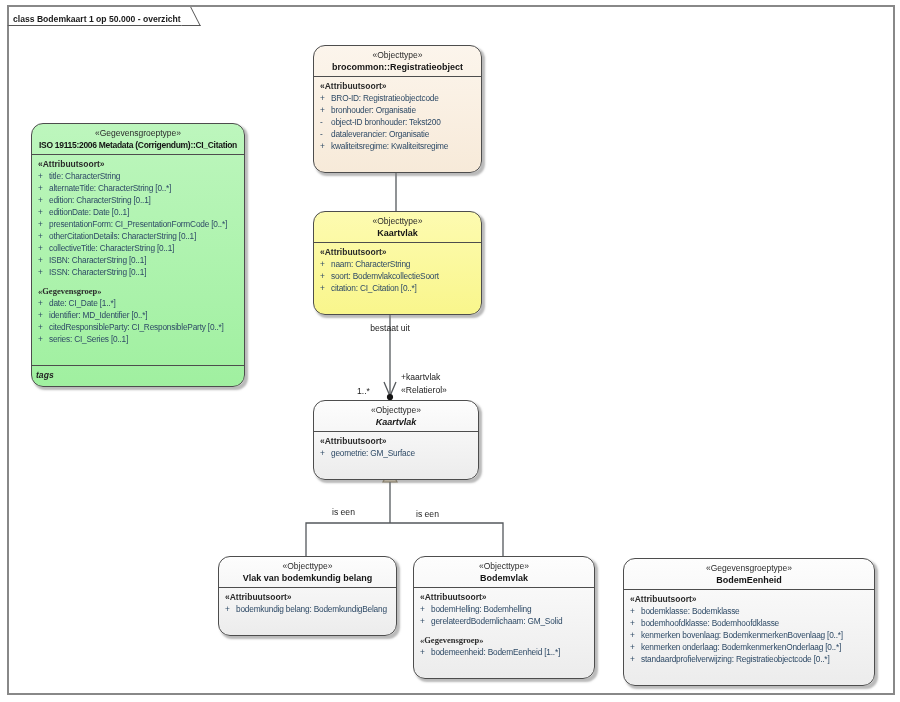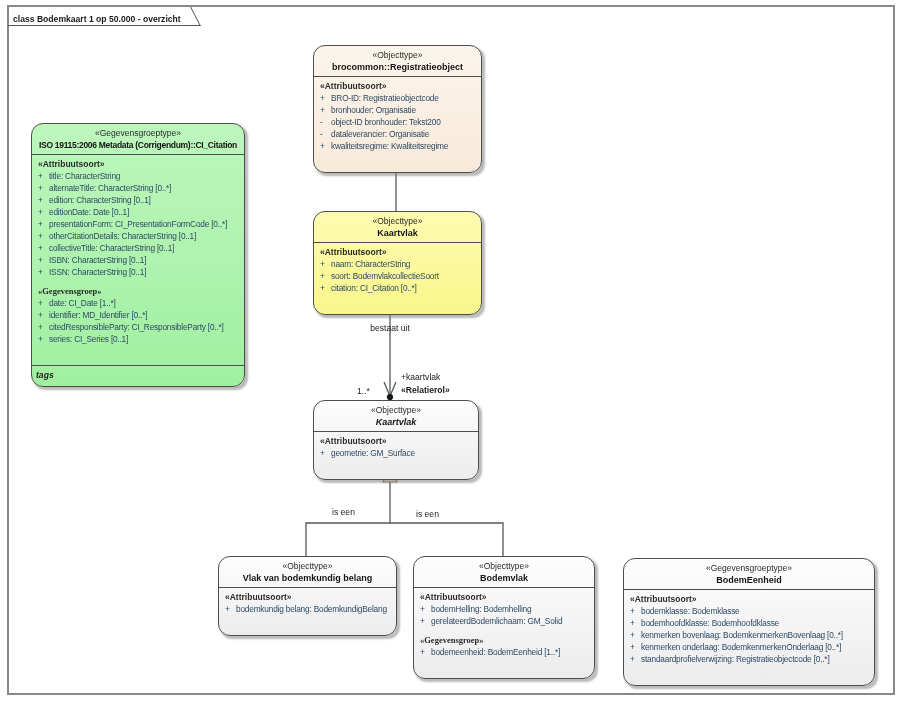--- a/index.html
+++ b/index.html
@@ -79,21 +79,21 @@
   <circle class="dot" cx="390" cy="397" r="3.1"></circle>
 
   <polygon class="tri" points="390,468 383,482 397,482"></polygon>
   <line x1="390" y1="482" x2="390" y2="523"></line>
   <polyline points="306,556 306,523 503,523 503,556"></polyline>
 </svg>
 
 <div class="edge-label center" style="left:352px;top:323px;width:76px;">bestaat uit</div>
 <div class="edge-label" style="left:357px;top:386px;">1..*</div>
 <div class="edge-label" style="left:401px;top:372px;">+kaartvlak</div>
-<div class="edge-label" style="left:401px;top:385px;font-weight:bold;">«Relatierol»</div>
+<div class="edge-label" style="left:401px;top:385px;">«Relatierol»</div>
 <div class="edge-label" style="left:332px;top:507px;">is een</div>
 <div class="edge-label" style="left:416px;top:509px;">is een</div>
 
 <div class="uml-box bg-beige" style="left:313px;top:45px;width:167px;">
   <div class="box-header">
     <div class="stereotype">«Objecttype»</div>
     <div class="class-name">brocommon::Registratieobject</div>
   </div>
   <div class="box-attrs">
       <div class="group-label">«Attribuutsoort»</div>

